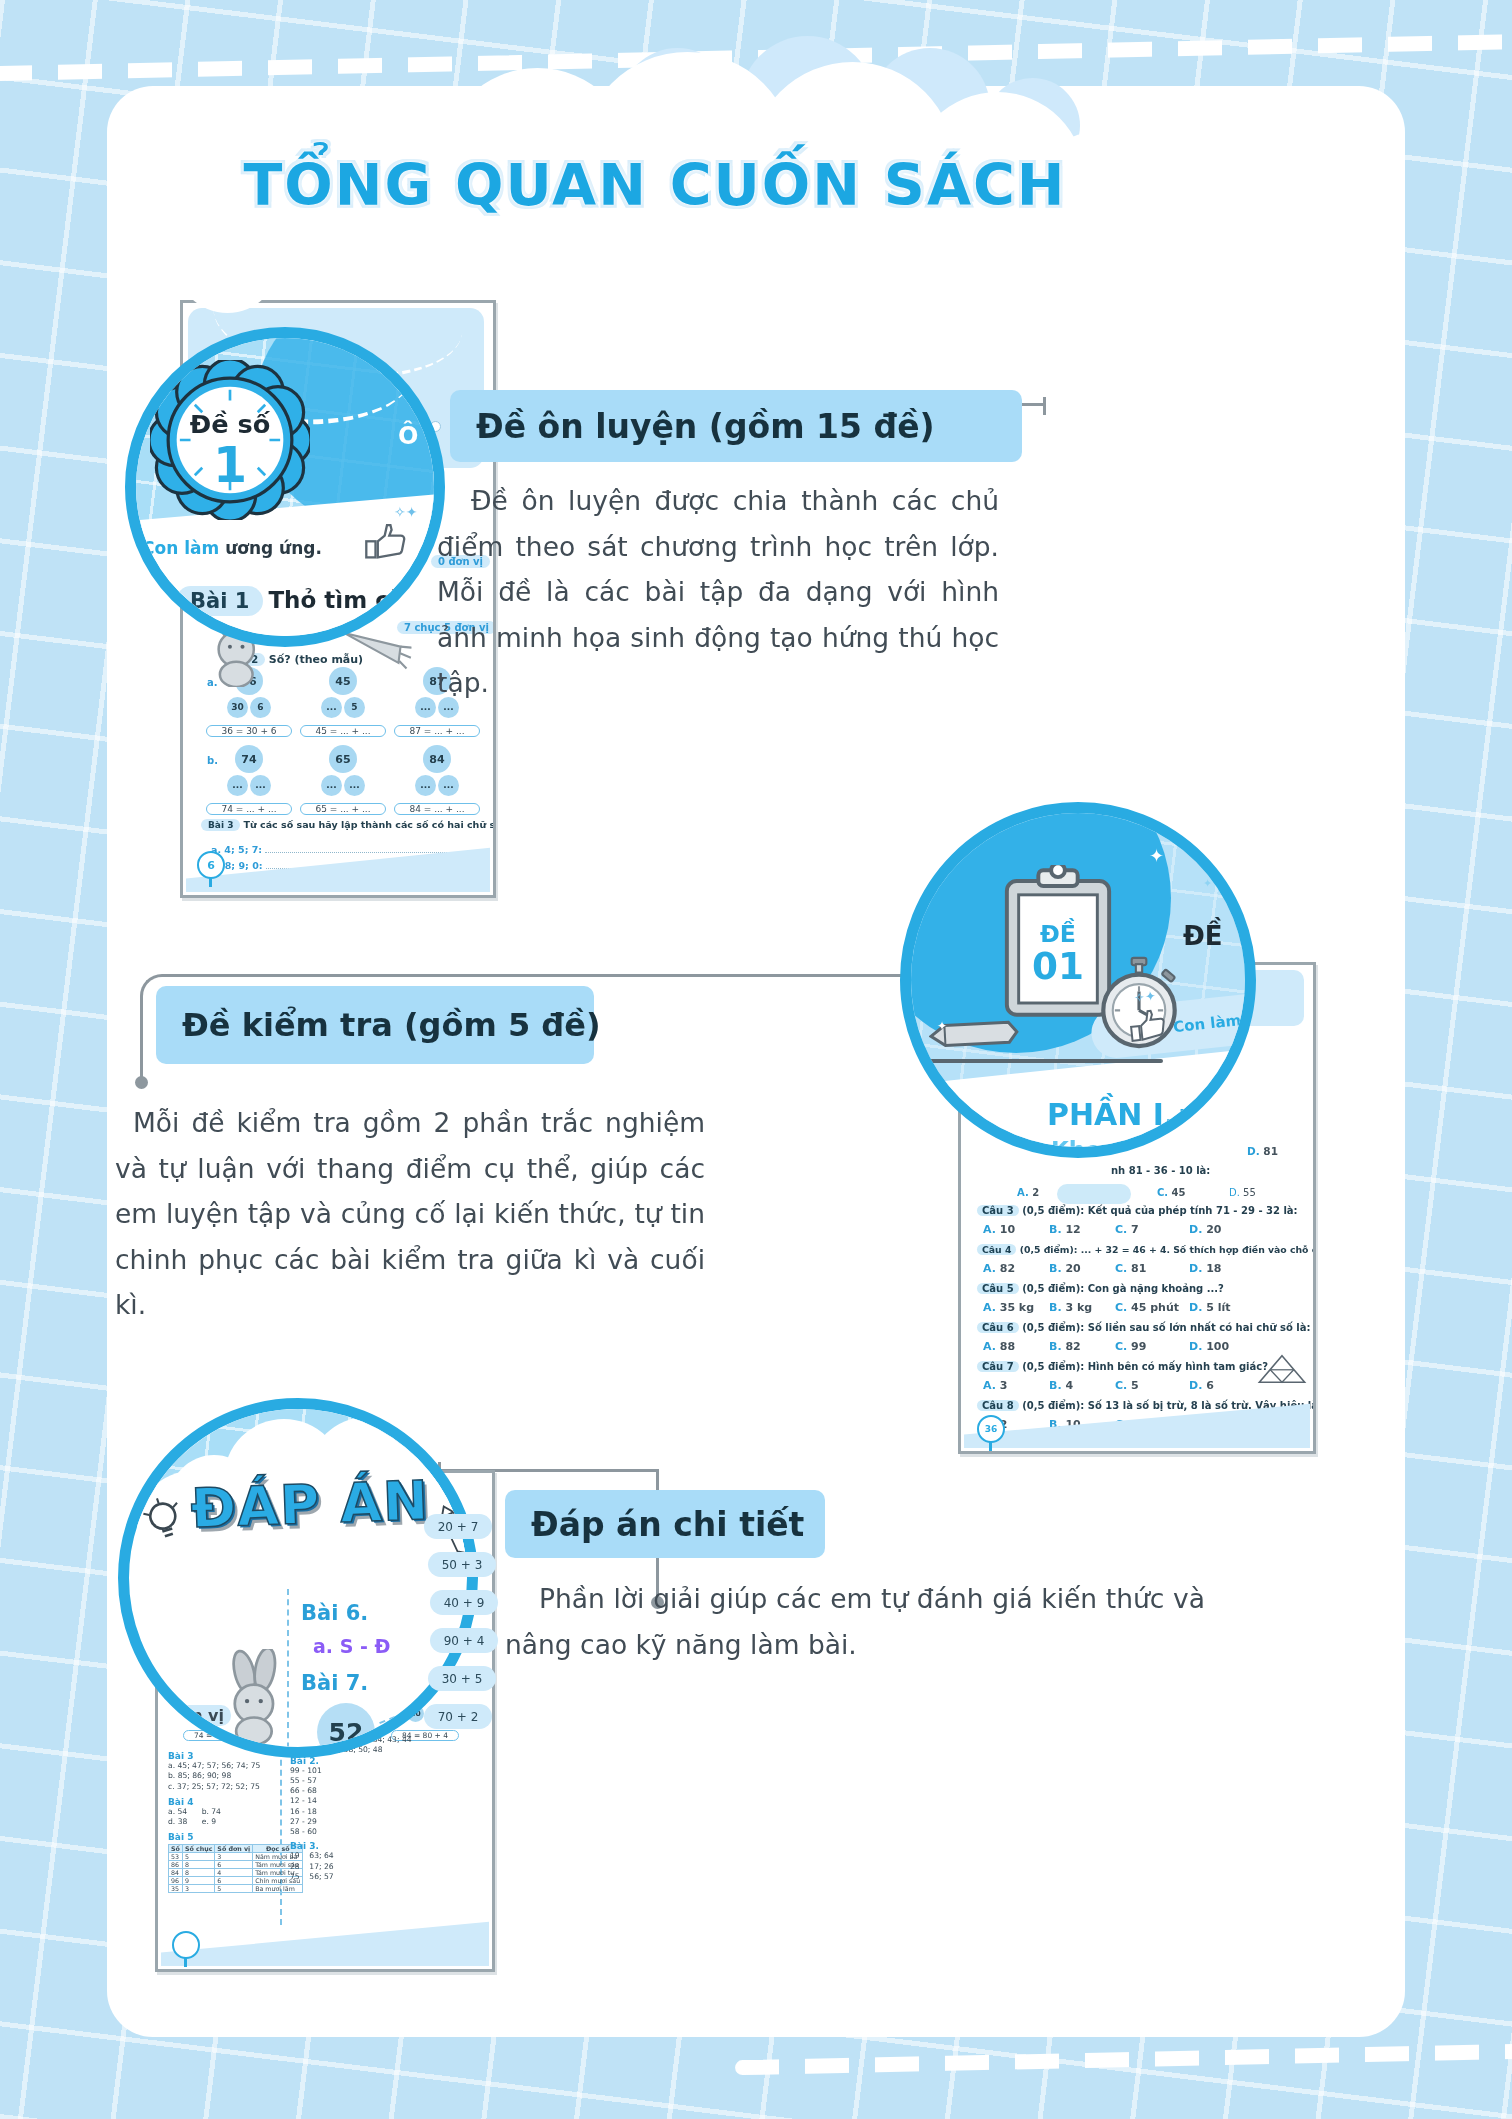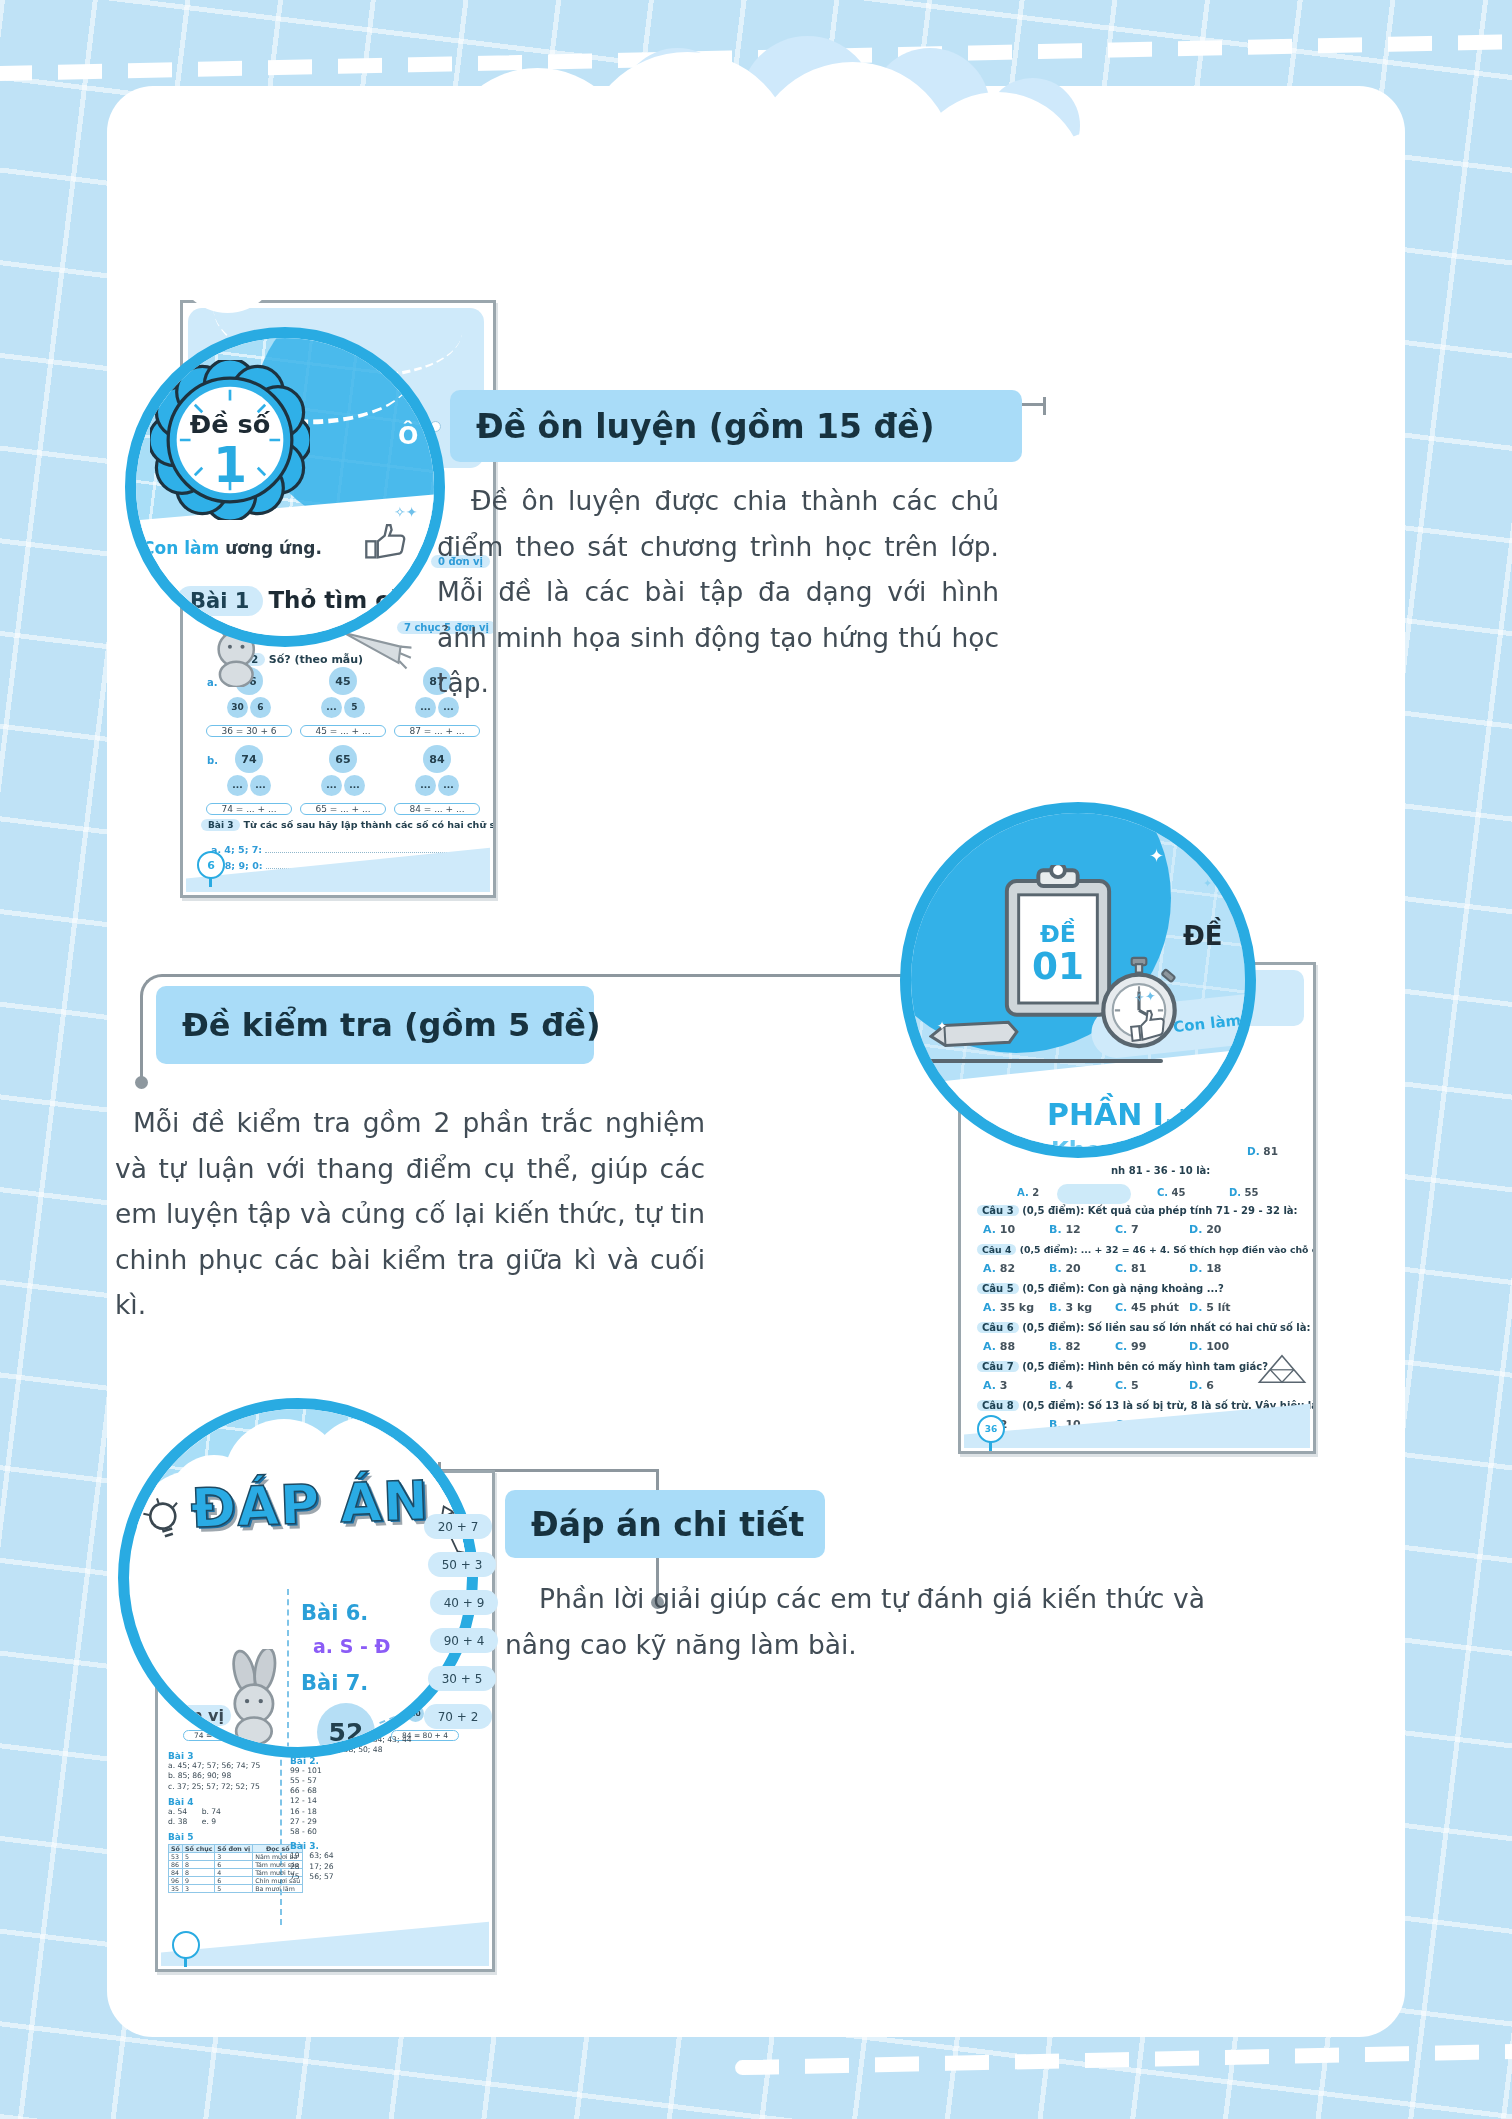--- a/index.html
+++ b/index.html
@@ -65,20 +65,21 @@
   <div class="puff" style="left:65px;top:120px;width:135px;height:135px;background:#fff"></div>
   <div class="puff" style="left:155px;top:58px;width:175px;height:175px;background:#fff"></div>
   <div class="puff" style="left:290px;top:28px;width:195px;height:195px;background:#fff"></div>
   <div class="puff" style="left:430px;top:12px;width:215px;height:215px;background:#fff"></div>
   <div class="puff" style="left:600px;top:22px;width:205px;height:205px;background:#fff"></div>
   <div class="puff" style="left:760px;top:52px;width:175px;height:175px;background:#fff"></div>
   <div class="puff" style="left:880px;top:92px;width:135px;height:135px;background:#fff"></div>
   <div class="puff" style="left:25px;top:168px;width:105px;height:105px;background:#fff"></div>
   <div class="puff" style="left:945px;top:140px;width:95px;height:95px;background:#fff"></div>
   <div class="abs" style="left:90px;top:145px;width:880px;height:105px;background:#fff;border-radius:52px"></div>
+  <div class="title" style="left:55px;top:112px;width:900px">TỔNG QUAN CUỐN SÁCH</div>
 </div>
 
 <div class="conn" style="left:432px;top:403px;width:612px;border-top:3px solid #8d979e">
   <div class="abs" style="left:-2px;top:-9px;width:3px;height:18px;background:#8d979e"></div>
   <div class="abs" style="left:611px;top:-9px;width:3px;height:18px;background:#8d979e"></div>
 </div>
 <div class="hbar" style="left:450px;top:390px;width:546px;height:72px">Đề ôn luyện (gồm 15 đề)</div>
 <div class="para" style="left:437px;top:478px;width:562px">Đề ôn luyện được chia thành các chủ điểm theo sát chương trình học trên lớp. Mỗi đề là các bài tập đa dạng với hình ảnh minh họa sinh động tạo hứng thú học tập.</div>
 
 <div class="card" style="left:180px;top:300px;width:310px;height:592px">
@@ -244,21 +245,21 @@
 <div class="hbar" style="left:156px;top:986px;width:412px;height:78px;font-size:32px">Đề kiểm tra (gồm 5 đề)</div>
 <div class="para" style="left:115px;top:1100px;width:590px;text-indent:18px">Mỗi đề kiểm tra gồm 2 phần trắc nghiệm và tự luận với thang điểm cụ thể, giúp các em luyện tập và củng cố lại kiến thức, tự tin chinh phục các bài kiểm tra giữa kì và cuối kì.</div>
 
 <div class="card" style="left:958px;top:962px;width:352px;height:486px">
   <div class="abs" style="left:5px;top:5px;width:338px;height:56px;background:#cfeafa;border-radius:10px"></div>
   <div class="abs opt" style="left:286px;top:180px;font-size:10.5px;font-weight:bold;color:#44525c">D. 81</div>
   <div class="abs" style="left:150px;top:200px;font-size:10px;font-weight:bold;color:#25404f;white-space:nowrap">nh 81 - 36 - 10 là:</div>
   <div class="abs" style="left:96px;top:219px;width:74px;height:20px;background:#cdeaf9;border-radius:10px"></div>
   <div class="abs opt" style="left:56px;top:222px;font-size:10px;font-weight:bold;color:#44525c">A. 2</div>
   <div class="abs opt" style="left:196px;top:222px;font-size:10px;font-weight:bold;color:#44525c">C. 45</div>
-  <div class="abs opt" style="left:268px;top:222px;font-size:10px;font-weight:bold;color:#44525c">D. 55</div>
+  <div class="abs opt" style="left:268px;top:222px;font-size:10px;font-weight:normal;color:#44525c">D. 55</div>
 
   <div class="abs" style="left:16px;top:240px;width:330px">
     <div>
       <div class="q-line"><span class="q-pill">Câu 3</span> <span>(0,5 điểm): Kết quả của phép tính 71 - 29 - 32 là:</span></div>
       <div class="q-opts">
           <span class="opt">A. 10</span>
           <span class="opt">B. 12</span>
           <span class="opt">C. 7</span>
           <span class="opt">D. 20</span>
         </div>

